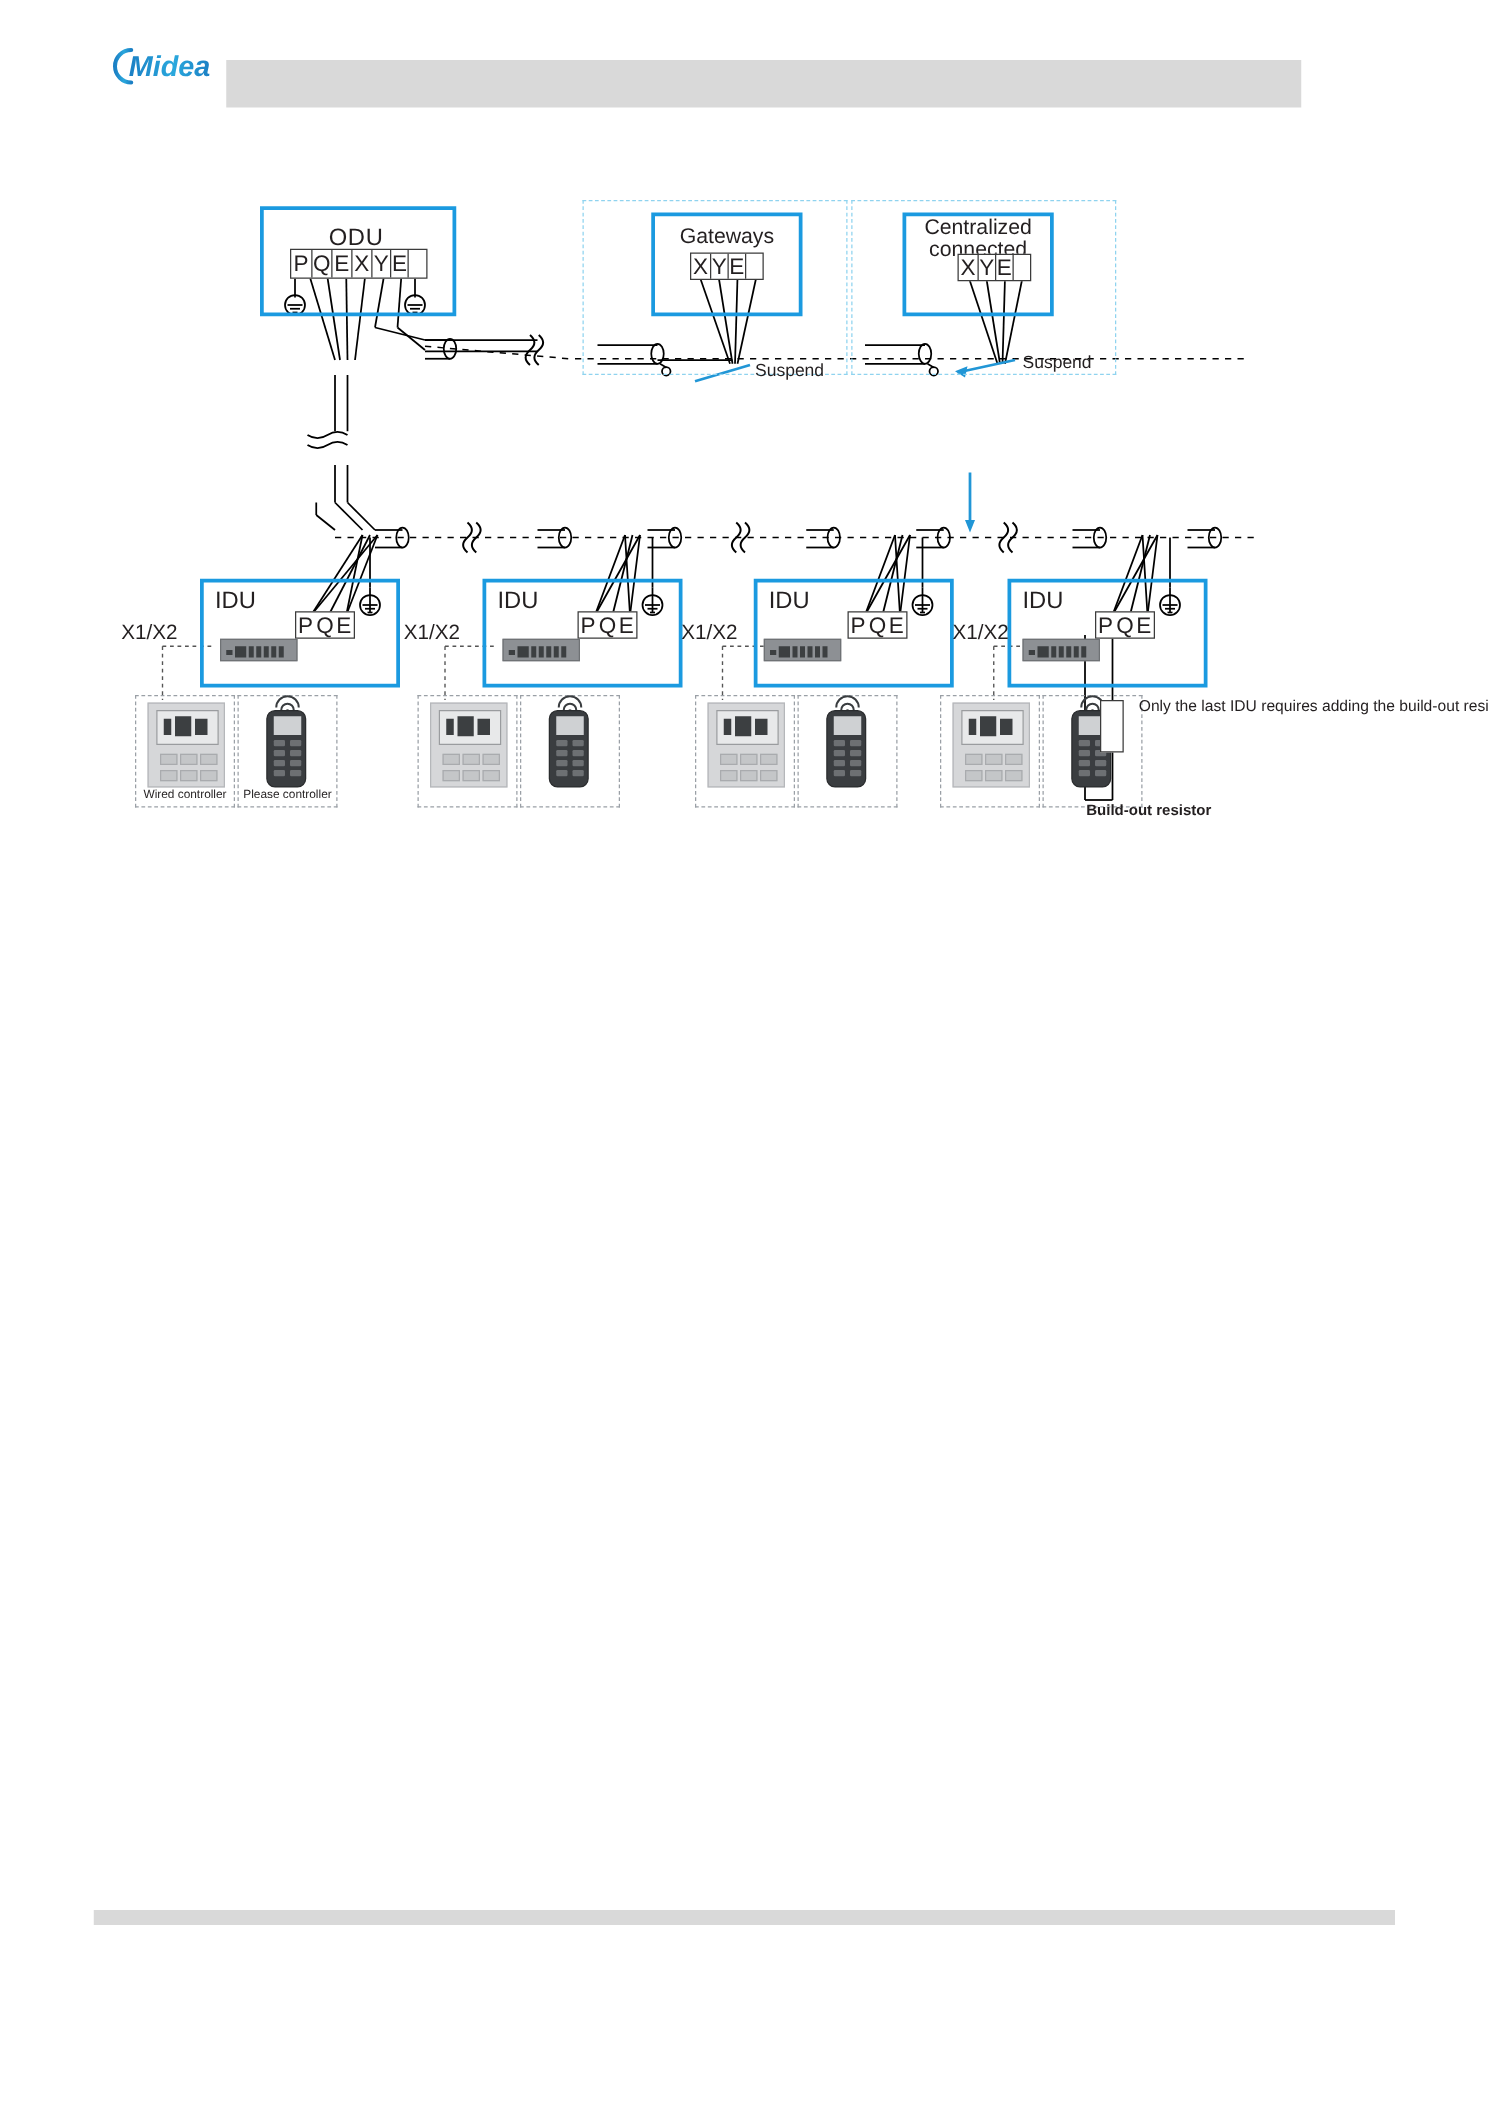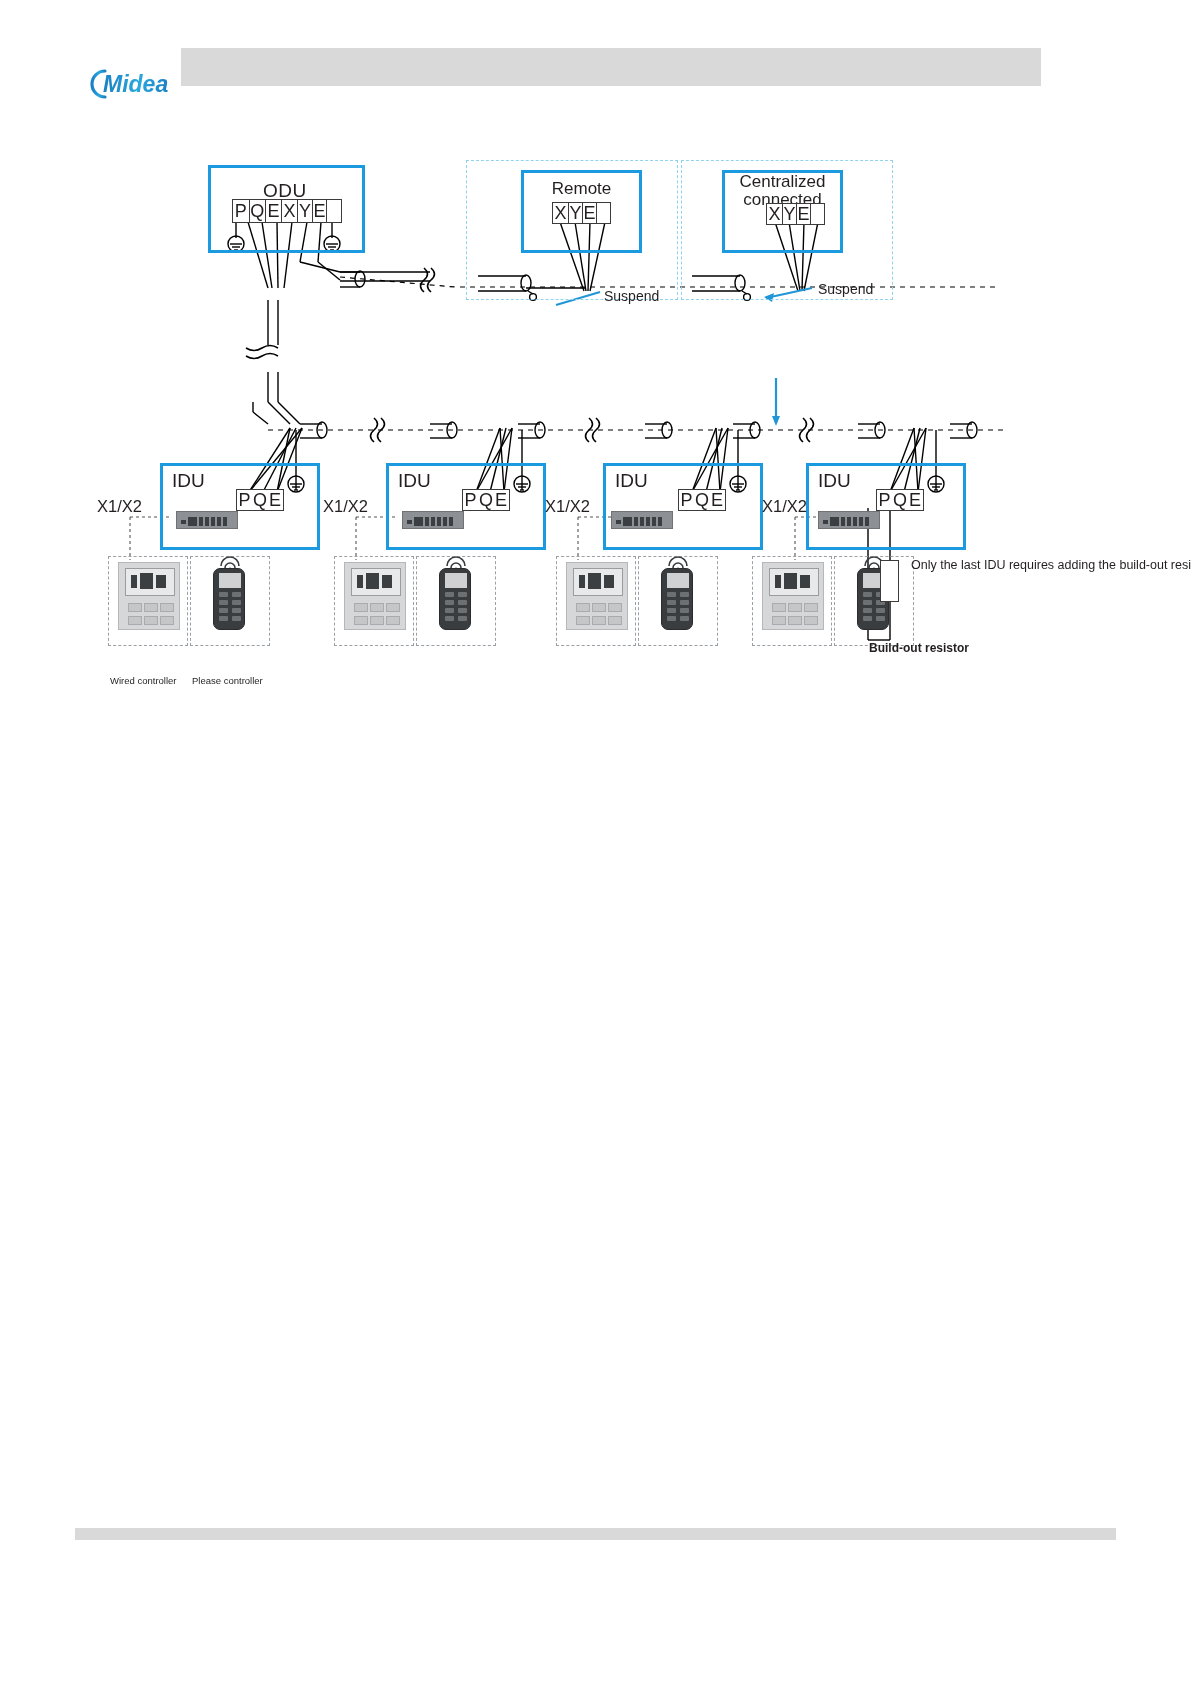--- a/index.html
+++ b/index.html
@@ -2,21 +2,21 @@
 <html><head>
 <meta charset="utf-8">
 <style>
   html,body{margin:0;padding:0;background:#ffffff;}
   body{width:1191px;height:1684px;position:relative;font-family:"Liberation Sans",sans-serif;color:#231f20;}
 
   
   .header-bar{position:absolute;left:181px;top:48px;width:860px;height:38px;background:#d9d9d9;}
   .footer-bar{position:absolute;left:75px;top:1528px;width:1041px;height:12px;background:#d9d9d9;}
 
-  .logo{position:absolute;left:83px;top:64px;width:100px;height:40px;}
+  .logo{position:absolute;left:83px;top:33px;width:100px;height:40px;}
   .logo svg{display:block;}
 
   
   #diagram{position:absolute;left:0;top:0;width:1191px;height:700px;}
   #diagram svg{position:absolute;left:0;top:0;}
 
   .dev-box{position:absolute;border:3px solid #1b9ae0;box-sizing:border-box;background:transparent;}
   .dash-box{position:absolute;border:1px dashed #8fd3ef;box-sizing:border-box;}
   .dash-box-gray{position:absolute;border:1px dashed #9aa0a6;box-sizing:border-box;}
 
@@ -26,21 +26,21 @@
   .idu-title{font-size:19px;}
   .term{position:absolute;border:1px solid #3b3b3b;box-sizing:border-box;display:flex;align-items:center;background:#fff;}
   .term span{font-size:18px;font-weight:400;text-align:center;display:inline-block;}
   .term .sep{border-left:1px solid #3b3b3b;height:100%;display:inline-block;}
   .note-line{font-size:14.5px;}
   .shield-box{position:absolute;border:1px solid #3b3b3b;background:#fff;box-sizing:border-box;display:flex;align-items:center;padding:0 8px;}
   .shield-box span{font-size:13.5px;white-space:nowrap;}
 
   .suspend{font-size:14px;}
   .x1x2{font-size:16.5px;}
-  .ctrl-cap{font-size:9.5px;margin-top:45px;}
+  .ctrl-cap{font-size:9.5px;text-align:center;}
   .resistor-note{font-size:12.5px;line-height:1.22;width:105px;}
   .resistor-title{font-size:12px;font-weight:bold;}
 
   
   .wired-ctrl{position:absolute;background:#d6d7d9;border:1px solid #b5b7ba;box-sizing:border-box;}
   .wired-screen{position:absolute;background:#e8e9ea;border:1px solid #9a9c9f;box-sizing:border-box;}
   .wc-seg{position:absolute;background:#3c3f41;}
   .wc-btn{position:absolute;background:#c4c6c8;border:1px solid #a9abae;box-sizing:border-box;}
   .remote{position:absolute;background:#3a3d40;border:1px solid #2a2c2e;border-radius:7px;box-sizing:border-box;}
   .remote-screen{position:absolute;background:#cfd1d3;}
@@ -261,21 +261,21 @@
       <i class="sep"></i>
     <span style="width:14px">Y</span>
       <i class="sep"></i>
     <span style="width:14px">E</span>
       <i class="sep"></i>
     <span style="width:14px"></span>
   </div>
 
   <div class="dash-box" style="left:466px;top:160px;width:212px;height:140px;"></div>
   <div class="dev-box" style="left:521px;top:170px;width:121px;height:83px;"></div>
-  <div class="lbl gw-title" style="left:521px;top:180px;width:121px;">Remote</div>
+  <div class="lbl gw-title" style="left:521px;top:180px;width:121px;">Gateways</div>
   <div class="term" style="left:552px;top:202px;width:59px;height:22px;">
     <span style="width:15px">X</span>
       <i class="sep"></i>
     <span style="width:13px">Y</span>
       <i class="sep"></i>
     <span style="width:13px">E</span>
       <i class="sep"></i>
     <span style="width:13px"></span>
   </div>
   <div class="lbl suspend" style="left:604px;top:288px;">Suspend</div>

